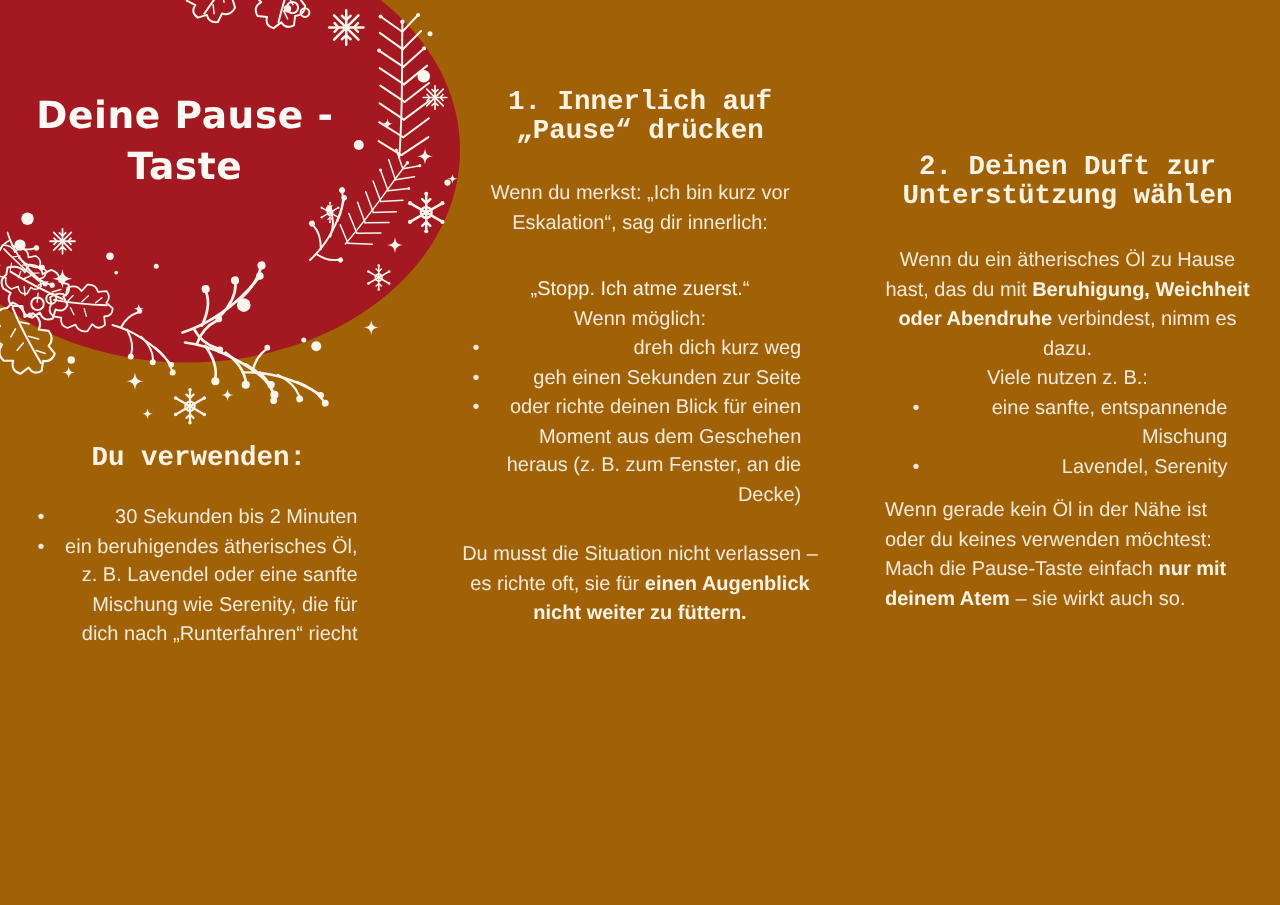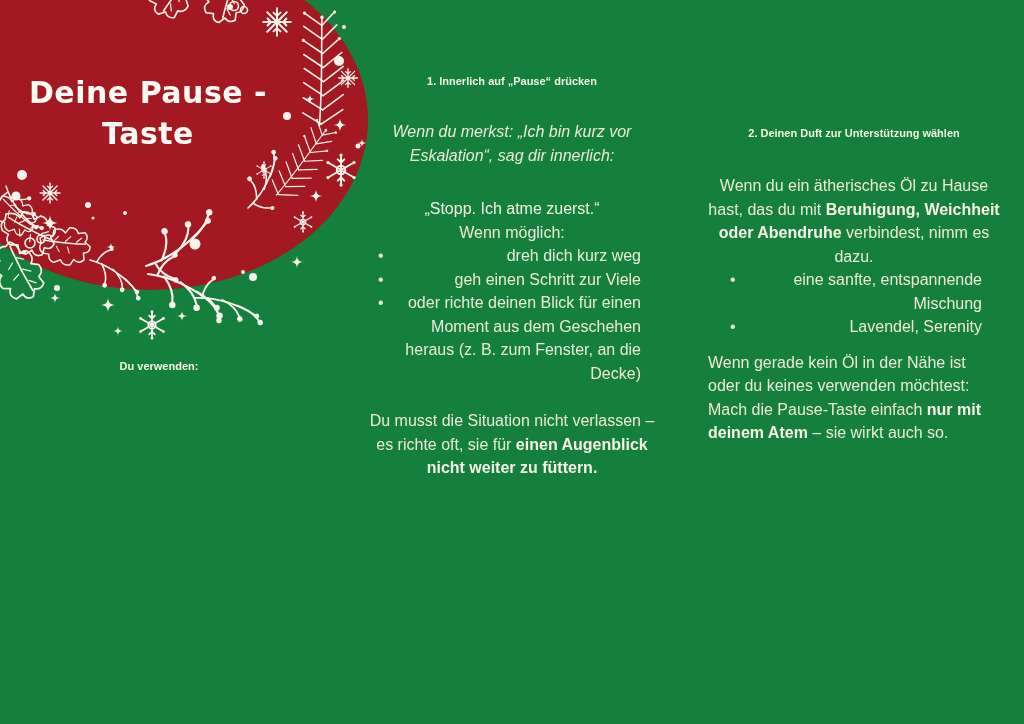--- a/index.html
+++ b/index.html
@@ -1,40 +1,40 @@
 <!DOCTYPE html>
 <html><head>
 <meta charset="utf-8">
 <style>
   html,body{margin:0;padding:0;background:#55523a;}
   .page{
     position:relative;width:1024px;height:724px;overflow:hidden;
-    background:#15803d;
+    background:#a16207;
     font-family:"Liberation Sans",sans-serif;
     color:#EDE9DA;
   }
   .badge{
     position:absolute;left:-68px;top:-50px;width:436px;height:340px;
     background:#A31821;border-radius:50%;z-index:1;
   }
   .decor{position:absolute;left:0;top:0;z-index:2;pointer-events:none;}
   .badge-title{
     position:absolute;left:26px;top:72px;width:244px;z-index:3;
     text-align:center;font-family:"DejaVu Sans",sans-serif;font-weight:bold;
     font-size:30px;line-height:41px;color:#FCFAF4;letter-spacing:.5px;
   }
   .col{position:absolute;z-index:3;font-size:16px;line-height:23.5px;text-align:center;}
-  .col h3{margin:0;font-size:11px;line-height:23px;font-weight:bold;color:#F6F2E4;}
+  .col h3{margin:0;font-size:22px;line-height:23px;font-weight:bold;color:#F6F2E4;font-family:Liberation Mono, monospace;}
   .col p{margin:0;}
   .b{font-weight:bold;color:#F6F2E4;}
   .col-left{left:0;top:355px;width:318px;}
   .col-left h3{margin-bottom:24px;}
   .col-mid{left:362px;top:70px;width:300px;}
   .col-mid h3{margin-bottom:27px;}
-  .col-mid .p1{margin-bottom:30px;font-style:italic;}
+  .col-mid .p1{margin-bottom:30px;}
   .quote{font-weight:normal;color:#F6F2E4;margin-bottom:24px;}
   .col-right{left:708px;top:122px;width:292px;}
   .col-right h3{margin-bottom:29px;}
   .col-right ul{margin-top:24px;}
   ul.blist{list-style:none;margin:0;padding:0;text-align:left;}
   ul.blist li{position:relative;padding-left:18px;margin:0;text-align:right;}
   ul.blist li::before{content:"\2022";position:absolute;left:0;top:0;color:#EDE9DA;}
   .col-left ul.blist{margin-left:30px;max-width:256px;}
   .col-mid ul.blist{margin-left:16px;max-width:263px;}
   .col-right ul.blist{margin-left:22px;max-width:252px;}
@@ -184,38 +184,43 @@
     </g>
   </svg>
 
   <div class="badge-title">
     <div>Deine Pause -</div>
     <div>Taste</div>
   </div>
 
   <section class="col col-left">
     <h3>Du verwenden:</h3>
+    <ul class="blist">
+        <li><span>30 Sekunden bis 2 Minuten</span></li>
+        <li><span>ein beruhigendes ätherisches Öl, z. B. Lavendel oder eine sanfte Mischung wie Serenity, die für dich nach „Runterfahren“ riecht</span></li>
+      </ul>
   </section>
 
   <section class="col col-mid">
     <h3>1. Innerlich auf „Pause“ drücken</h3>
     <p class="p1">Wenn du merkst: „Ich bin kurz vor Eskalation“, sag dir innerlich:</p>
     <p class="quote">„Stopp. Ich atme zuerst.“</p>
     <p>Wenn möglich:</p>
     <ul class="blist">
         <li><span>dreh dich kurz weg</span></li>
-        <li><span>geh einen Schritt zur Viele</span></li>
+        <li><span>geh einen Sekunden zur Seite</span></li>
         <li><span>oder richte deinen Blick für einen Moment aus dem Geschehen heraus (z. B. zum Fenster, an die Decke)</span></li>
       </ul>
     <p class="closing"><span>Du musst die Situation nicht verlassen – es richte oft, sie für </span><span class="b">einen Augenblick nicht weiter zu füttern.</span></p>
   </section>
 
   <section class="col col-right">
     <h3>2. Deinen Duft zur Unterstützung wählen</h3>
     <p><span>Wenn du ein ätherisches Öl zu Hause hast, das du mit </span><span class="b">Beruhigung, Weichheit oder Abendruhe</span><span> verbindest, nimm es dazu.</span></p>
+    <p>Viele nutzen z. B.:</p>
     <ul class="blist">
         <li><span>eine sanfte, entspannende Mischung</span></li>
         <li><span>Lavendel, Serenity</span></li>
       </ul>
     <p class="closing"><span>Wenn gerade kein Öl in der Nähe ist oder du keines verwenden möchtest: Mach die Pause-Taste einfach </span><span class="b">nur mit deinem Atem</span><span> – sie wirkt auch so.</span></p>
   </section>
 
 </div>
 
 </body></html>

